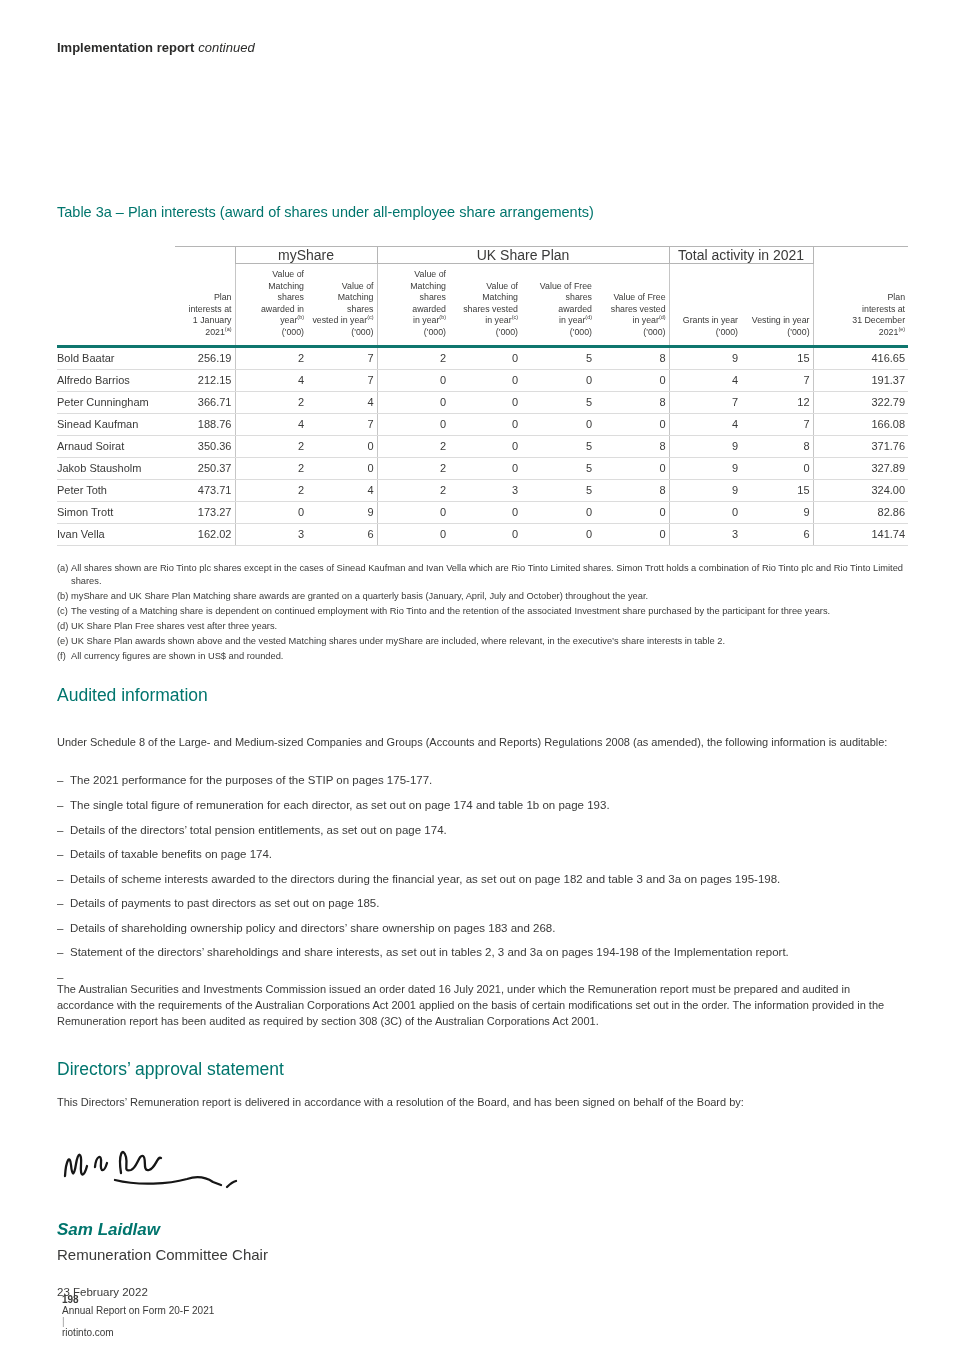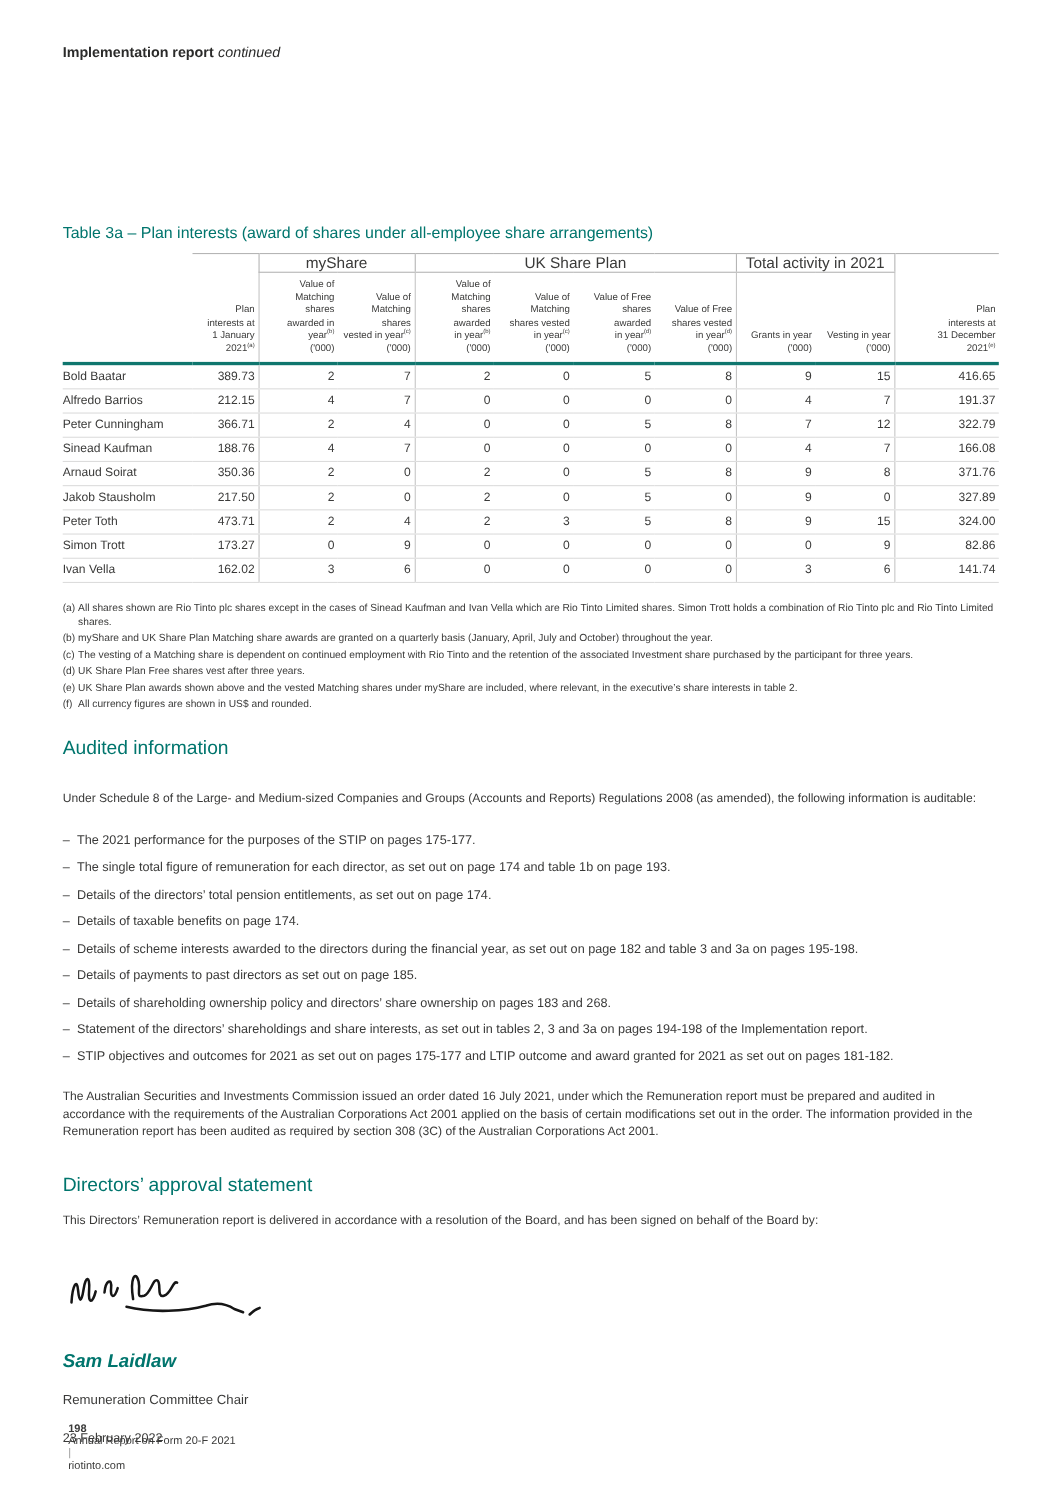--- a/index.html
+++ b/index.html
@@ -7,21 +7,21 @@
     width:965px;height:1365px;background:#ffffff;position:relative;
     font-family:"Liberation Sans",sans-serif;color:#3a3a39;
     box-sizing:border-box;padding:40px 57px 0 57px;overflow:hidden;
   }
   
   .report-header{font-size:13px;color:#2b2b2a;}
   .report-header .rh-title{font-weight:bold;}
   .report-header .rh-cont{font-style:italic;font-weight:400;margin-left:4px;}
 
   
-  .table-title{color:#00756d;font-size:14.5px;font-weight:400;margin:149px 0 10px 0;}
+  .table-title{color:#00756d;font-size:14.5px;font-weight:400;margin:149px 0 26px 0;}
 
   
   table.plan{width:100%;border-collapse:collapse;table-layout:fixed;}
   table.plan th, table.plan td{padding:0;box-sizing:border-box;}
   col.w0{width:118px}col.w1{width:60px}col.w2{width:72px}col.w3{width:70px}
   col.w4{width:72px}col.w5{width:72px}col.w6{width:74px}col.w7{width:74px}
   col.w8{width:72px}col.w9{width:72px}col.w10{width:95px}
 
   tr.group-row th{font-size:14px;font-weight:400;color:#3a3a39;}
   th.gc{text-align:center;border-top:1px solid #b5b5b5;border-bottom:1px solid #b5b5b5;
@@ -60,21 +60,21 @@
 
   .closing{margin-top:20px;}
 
   .approval-heading{margin-top:30px;}
   .approval-body{margin-top:14px;}
 
   .signature{margin-top:26px;height:58px;}
   .signature svg path{stroke:#161616;stroke-width:2.3;fill:none;stroke-linecap:round;stroke-linejoin:round;}
 
   .signatory-name{color:#00756d;font-weight:bold;font-size:17px;margin-top:26px;font-style:italic;}
-  .signatory-title{font-size:12px;margin-top:17px;}
+  .signatory-title{font-size:15px;margin-top:6px;}
   .sign-date{font-size:11.5px;margin-top:23px;}
 
   
   .footer{position:absolute;left:57px;bottom:27px;font-size:10px;color:#3a3a39;display:flex;align-items:baseline;flex-direction:column;}
   .footer .pg{font-weight:bold;margin-right:30px;}
   .footer .sep{color:#9b9b9b;margin:0 5px;}
 </style>
 </head>
 <body>
 
@@ -119,21 +119,21 @@
           <th class="">Value of Free<br>shares<br>awarded<br>in year<sup>(d)</sup><br>('000)</th>
           <th class="">Value of Free<br>shares vested<br>in year<sup>(d)</sup><br>('000)</th>
           <th class="gl">Grants in year<br>('000)</th>
           <th class="">Vesting in year<br>('000)</th>
           <th class="gl">Plan<br>interests at<br>31 December<br>2021<sup>(e)</sup></th>
         </tr>
     </thead>
     <tbody>
         <tr>
           <td class="name">Bold Baatar</td>
-          <td class="num">389.73</td>
+          <td class="num">256.19</td>
           <td class="num gl">2</td>
           <td class="num">7</td>
           <td class="num gl">2</td>
           <td class="num">0</td>
           <td class="num">5</td>
           <td class="num">8</td>
           <td class="num gl">9</td>
           <td class="num">15</td>
           <td class="num gl">416.65</td>
         </tr>
@@ -184,21 +184,21 @@
           <td class="num gl">2</td>
           <td class="num">0</td>
           <td class="num">5</td>
           <td class="num">8</td>
           <td class="num gl">9</td>
           <td class="num">8</td>
           <td class="num gl">371.76</td>
         </tr>
         <tr>
           <td class="name">Jakob Stausholm</td>
-          <td class="num">217.50</td>
+          <td class="num">250.37</td>
           <td class="num gl">2</td>
           <td class="num">0</td>
           <td class="num gl">2</td>
           <td class="num">0</td>
           <td class="num">5</td>
           <td class="num">0</td>
           <td class="num gl">9</td>
           <td class="num">0</td>
           <td class="num gl">327.89</td>
         </tr>
@@ -258,21 +258,21 @@
 
   <div class="bullets">
       <div class="bullet"><span class="dash">–</span><span>The 2021 performance for the purposes of the STIP on pages 175-177.</span></div>
       <div class="bullet"><span class="dash">–</span><span>The single total figure of remuneration for each director, as set out on page 174 and table 1b on page 193.</span></div>
       <div class="bullet"><span class="dash">–</span><span>Details of the directors’ total pension entitlements, as set out on page 174.</span></div>
       <div class="bullet"><span class="dash">–</span><span>Details of taxable benefits on page 174.</span></div>
       <div class="bullet"><span class="dash">–</span><span>Details of scheme interests awarded to the directors during the financial year, as set out on page 182 and table 3 and 3a on pages 195-198.</span></div>
       <div class="bullet"><span class="dash">–</span><span>Details of payments to past directors as set out on page 185.</span></div>
       <div class="bullet"><span class="dash">–</span><span>Details of shareholding ownership policy and directors’ share ownership on pages 183 and 268.</span></div>
       <div class="bullet"><span class="dash">–</span><span>Statement of the directors’ shareholdings and share interests, as set out in tables 2, 3 and 3a on pages 194-198 of the Implementation report.</span></div>
-      <div class="bullet"><span class="dash">–</span><span>STIP objectives and outcomes for 2021 as set out on pages 175-177 and LTIP outcome and award granted for 2021 as set out on pages 181-182.</span></div>
+      <div class="bullet"><span class="dash">–</span></div>
     </div>
 
   <div class="para closing">The Australian Securities and Investments Commission issued an order dated 16 July 2021, under which the Remuneration report must be prepared and audited in accordance with the requirements of the Australian Corporations Act 2001 applied on the basis of certain modifications set out in the order. The information provided in the Remuneration report has been audited as required by section 308 (3C) of the Australian Corporations Act 2001.</div>
 
   <div class="section-heading approval-heading">Directors’ approval statement</div>
   <div class="para approval-body">This Directors’ Remuneration report is delivered in accordance with a resolution of the Board, and has been signed on behalf of the Board by:</div>
 
   <div class="signature">
     <svg width="190" height="58" viewBox="0 0 190 58" aria-hidden="true">
       <path d="M8 40 C9 24 13 18 14 29 C15 40 17 41 19 28 C21 15 25 16 24 29 C23 41 27 42 30 30"></path>

